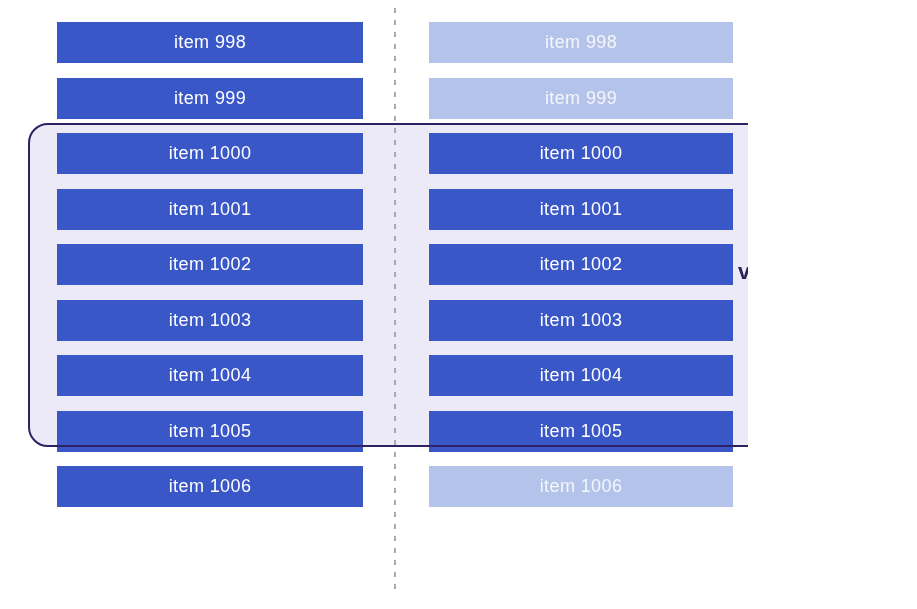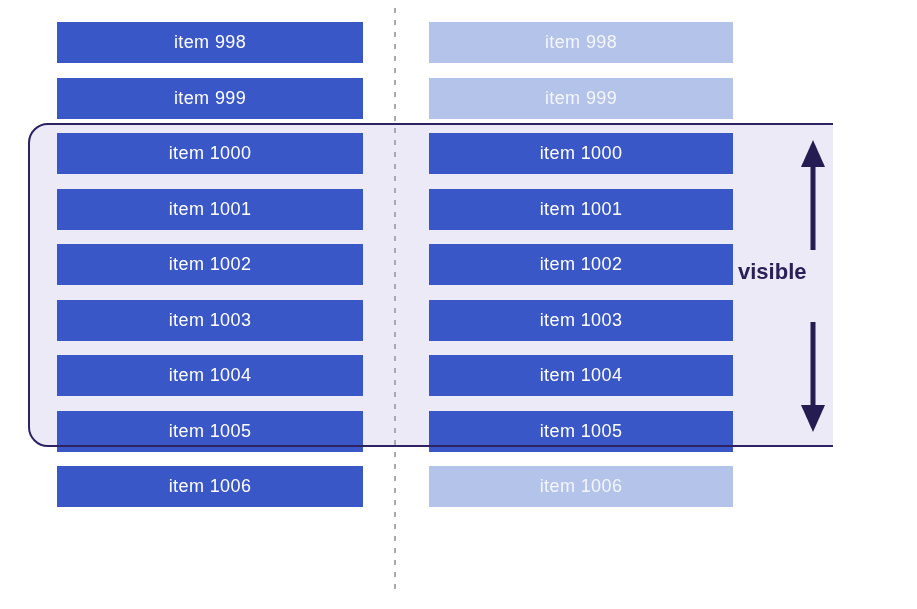--- a/index.html
+++ b/index.html
@@ -3,21 +3,21 @@
 <meta charset="utf-8">
 <style>
   html, body {
     margin: 0;
     padding: 0;
     background: #ffffff;
     font-family: "Liberation Sans", "DejaVu Sans", sans-serif;
   }
   .canvas {
     position: relative;
-    width: 833px;
+    width: 748px;
     height: 609px;
     background: #ffffff;
     overflow: hidden;
   }
   
   .viewport-fill {
     position: absolute;
     left: 28px;
     top: 123px;
     width: 867px;

